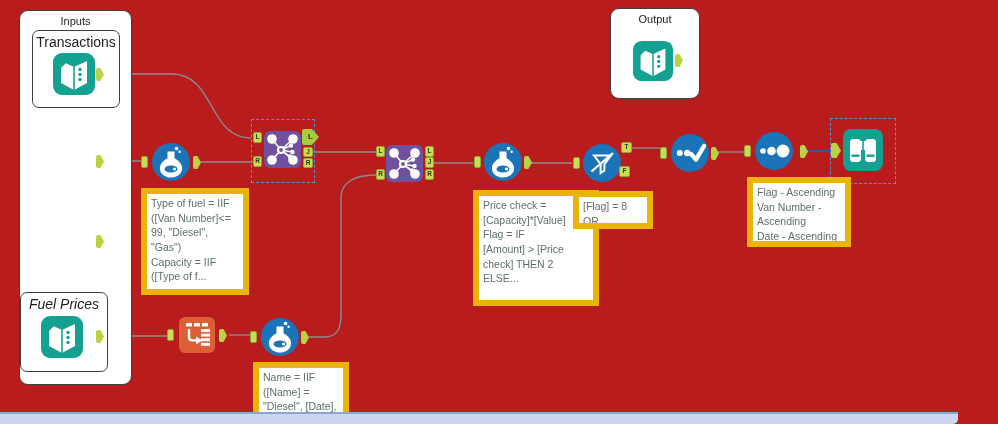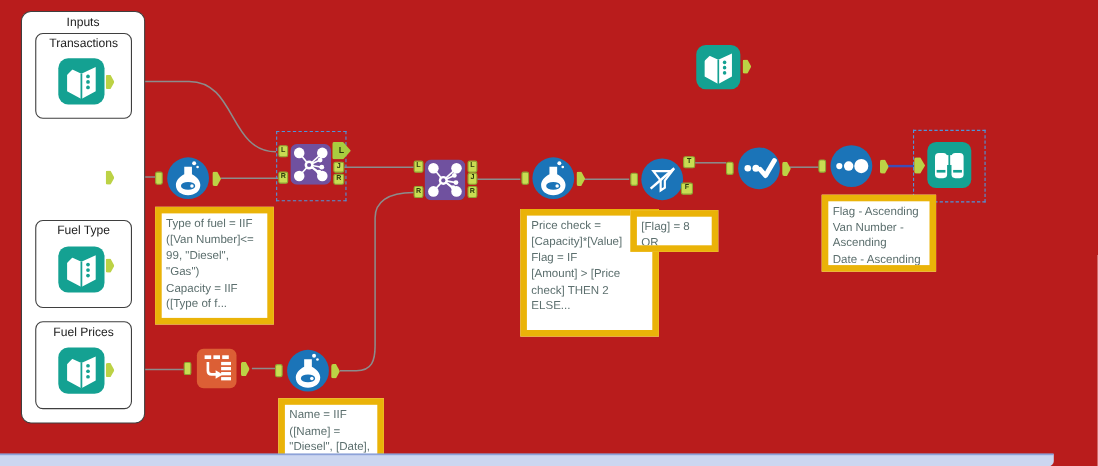--- a/index.html
+++ b/index.html
@@ -15,21 +15,21 @@
   .container-label {
     position:absolute; top:4px; left:0; right:0; text-align:center;
     font-size:11px; color:#222;
   }
   .toolbox {
     position:absolute; border:1.5px solid #3f3f3f; border-radius:7px;
     background:#fff; z-index:3;
   }
   .tool-label {
     position:absolute; top:3px; left:0; right:0; text-align:center;
-    font-size:11px; color:#222; white-space:nowrap;
+    font-size:14px; color:#222; white-space:nowrap;
   }
   .tool { position:absolute; z-index:4; }
   .tool svg { display:block; }
   .annotation {
     position:absolute; z-index:5; background:#fff; border:6px solid #eab308;
     padding:2px 4px; font-size:10.5px; line-height:1.4; color:#5c6f6e;
     white-space:pre-line; box-sizing:border-box; overflow:hidden;
   }
   .anchor {
     position:absolute; z-index:6; background:#c9dc52; border:1px solid #8fa733;
@@ -160,33 +160,30 @@
   <div class="container" style="left:19px;top:10px;width:111px;height:373px;">
     <div class="container-label">Inputs</div>
   </div>
 
   <div class="toolbox" style="left:32px;top:30px;width:86px;height:76px;">
     <div class="tool-label">Transactions</div>
     <svg width="44" height="44" style="position:absolute;left:19px;top:21px;">
         <use href="#sym-book"></use>
       </svg>
   </div>
-  <div class="toolbox" style="left:32px;top:200px;width:86px;height:78px;">
-    <div class="tool-label">Fuel Type</div>
-    <svg width="44" height="44" style="position:absolute;left:19px;top:22px;">
-        <use href="#sym-book"></use>
-      </svg>
-  </div>
-  <div class="toolbox" style="left:32px;top:292px;width:86px;height:78px;">
+  <div class="toolbox" style="left:20px;top:292px;width:86px;height:78px;font-style:italic;">
     <div class="tool-label">Fuel Prices</div>
     <svg width="44" height="44" style="position:absolute;left:19px;top:22px;">
         <use href="#sym-book"></use>
       </svg>
   </div>
 
+  <div class="container" style="left:610px;top:8px;width:88px;height:89px;">
+    <div class="container-label">Output</div>
+  </div>
   <div class="tool" style="left:632px;top:40px;">
     <svg width="42" height="42" viewBox="0 0 44 44">
         <use href="#sym-book"></use>
       </svg>
   </div>
 
   <div class="tool" style="left:151px;top:142px;">
     <svg width="40" height="40">
         <use href="#sym-flask"></use>
       </svg>

